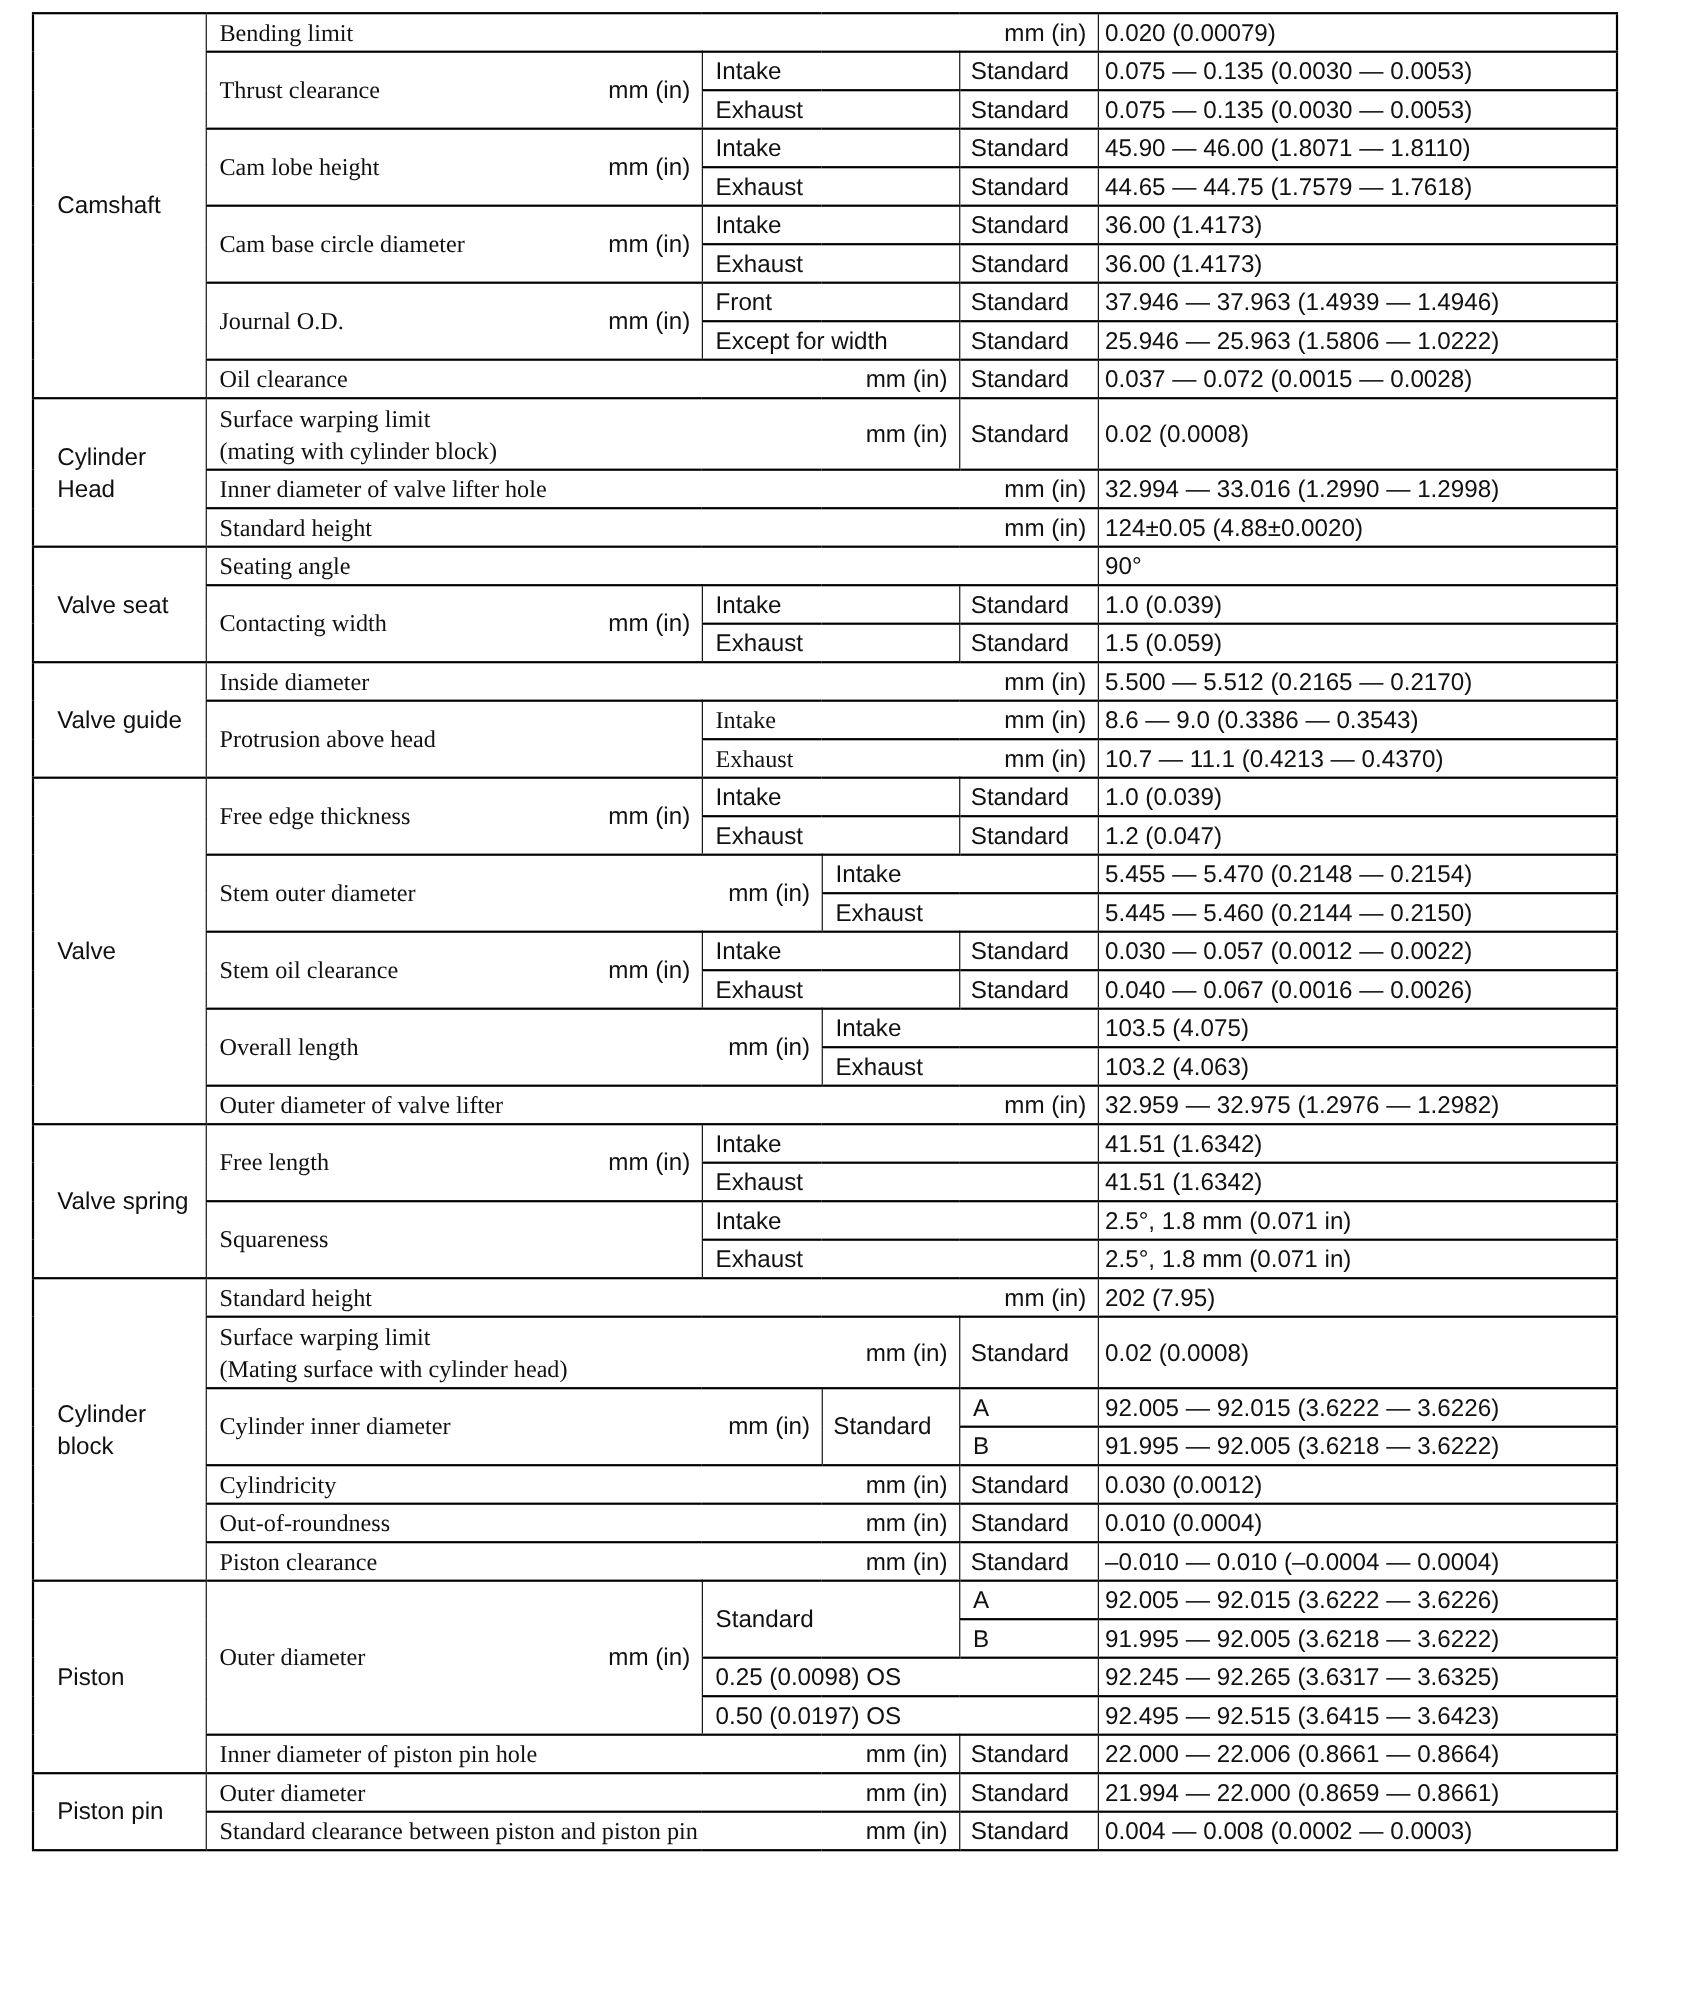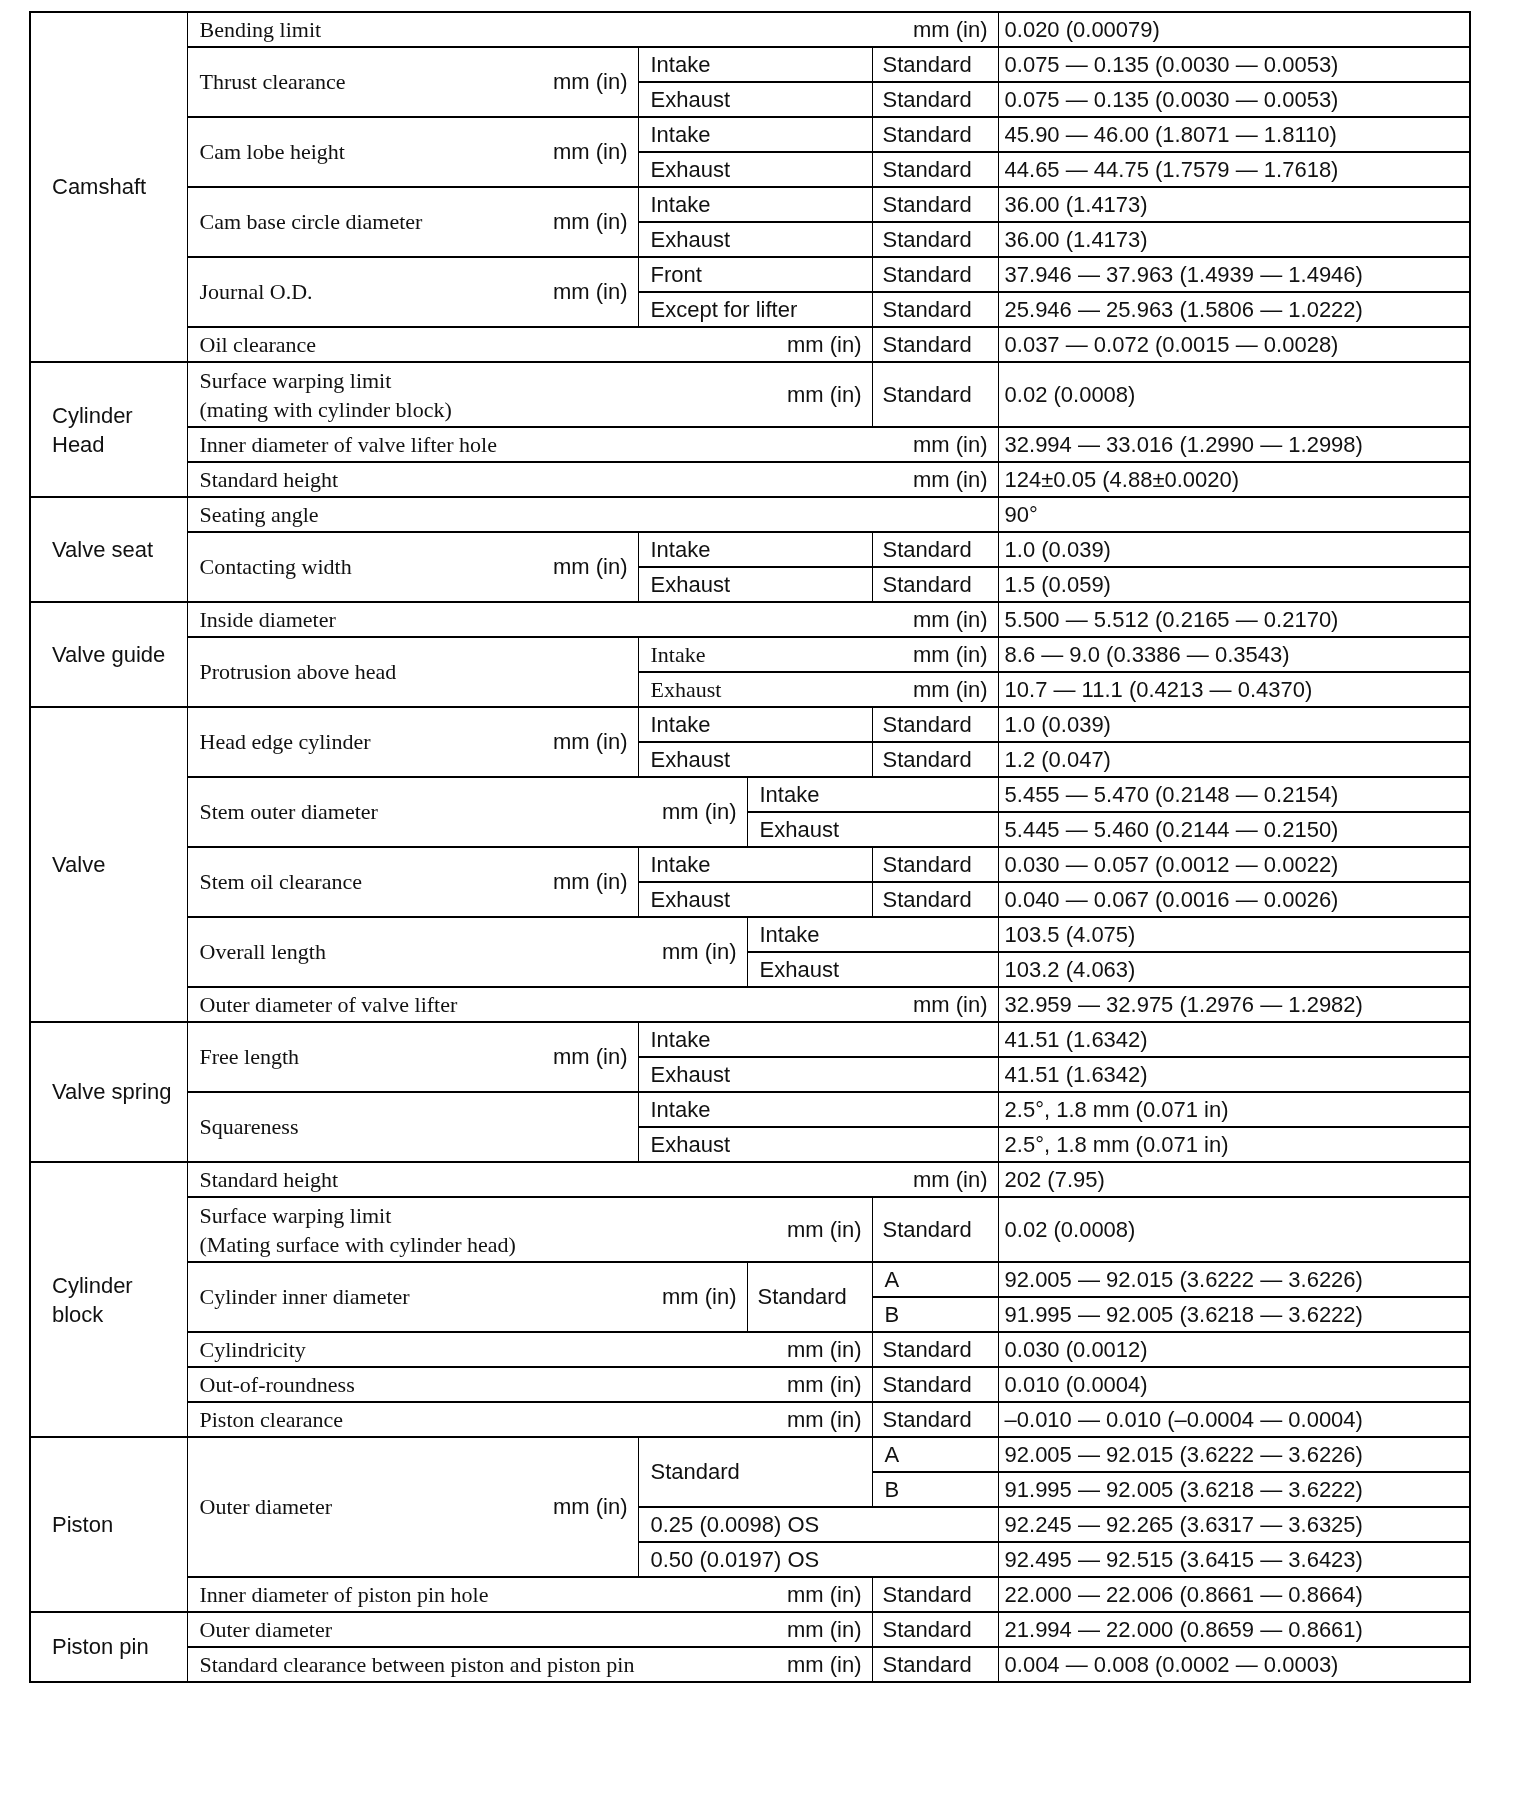--- a/index.html
+++ b/index.html
@@ -104,21 +104,21 @@
     <tr>
       <td class="item" rowspan="2">
         <span class="lbl">Journal O.D.</span>
         <span class="unit">mm (in)</span>
       </td>
       <td class="sub" colspan="2">Front</td>
       <td class="std">Standard</td>
       <td class="val">37.946 — 37.963 (1.4939 — 1.4946)</td>
     </tr>
     <tr>
-      <td class="sub" colspan="2">Except for lifter</td>
+      <td class="sub" colspan="2">Except for width</td>
       <td class="std">Standard</td>
       <td class="val">25.946 — 25.963 (1.5806 — 1.0222)</td>
     </tr>
     <tr>
       <td class="item" colspan="3">
         <span class="lbl">Oil clearance</span>
         <span class="unit">mm (in)</span>
       </td>
       <td class="std">Standard</td>
       <td class="val">0.037 — 0.072 (0.0015 — 0.0028)</td>
@@ -194,21 +194,21 @@
       <td class="item" colspan="3">
         <span class="lbl">Exhaust</span>
         <span class="unit">mm (in)</span>
       </td>
       <td class="val">10.7 — 11.1 (0.4213 — 0.4370)</td>
     </tr>
 
     <tr>
       <td class="cat" rowspan="9">Valve</td>
       <td class="item" rowspan="2">
-        <span class="lbl">Head edge cylinder</span>
+        <span class="lbl">Free edge thickness</span>
         <span class="unit">mm (in)</span>
       </td>
       <td class="sub" colspan="2">Intake</td>
       <td class="std">Standard</td>
       <td class="val">1.0 (0.039)</td>
     </tr>
     <tr>
       <td class="sub" colspan="2">Exhaust</td>
       <td class="std">Standard</td>
       <td class="val">1.2 (0.047)</td>

